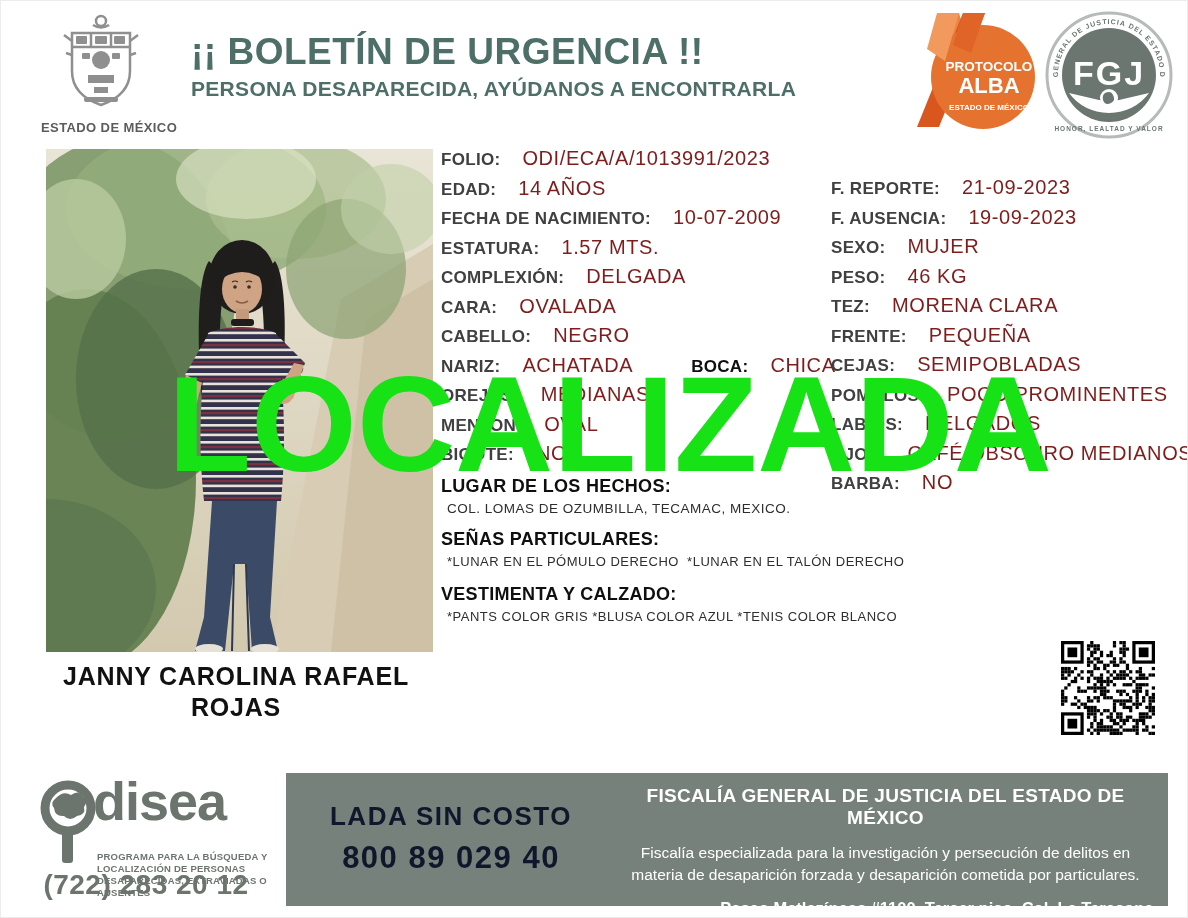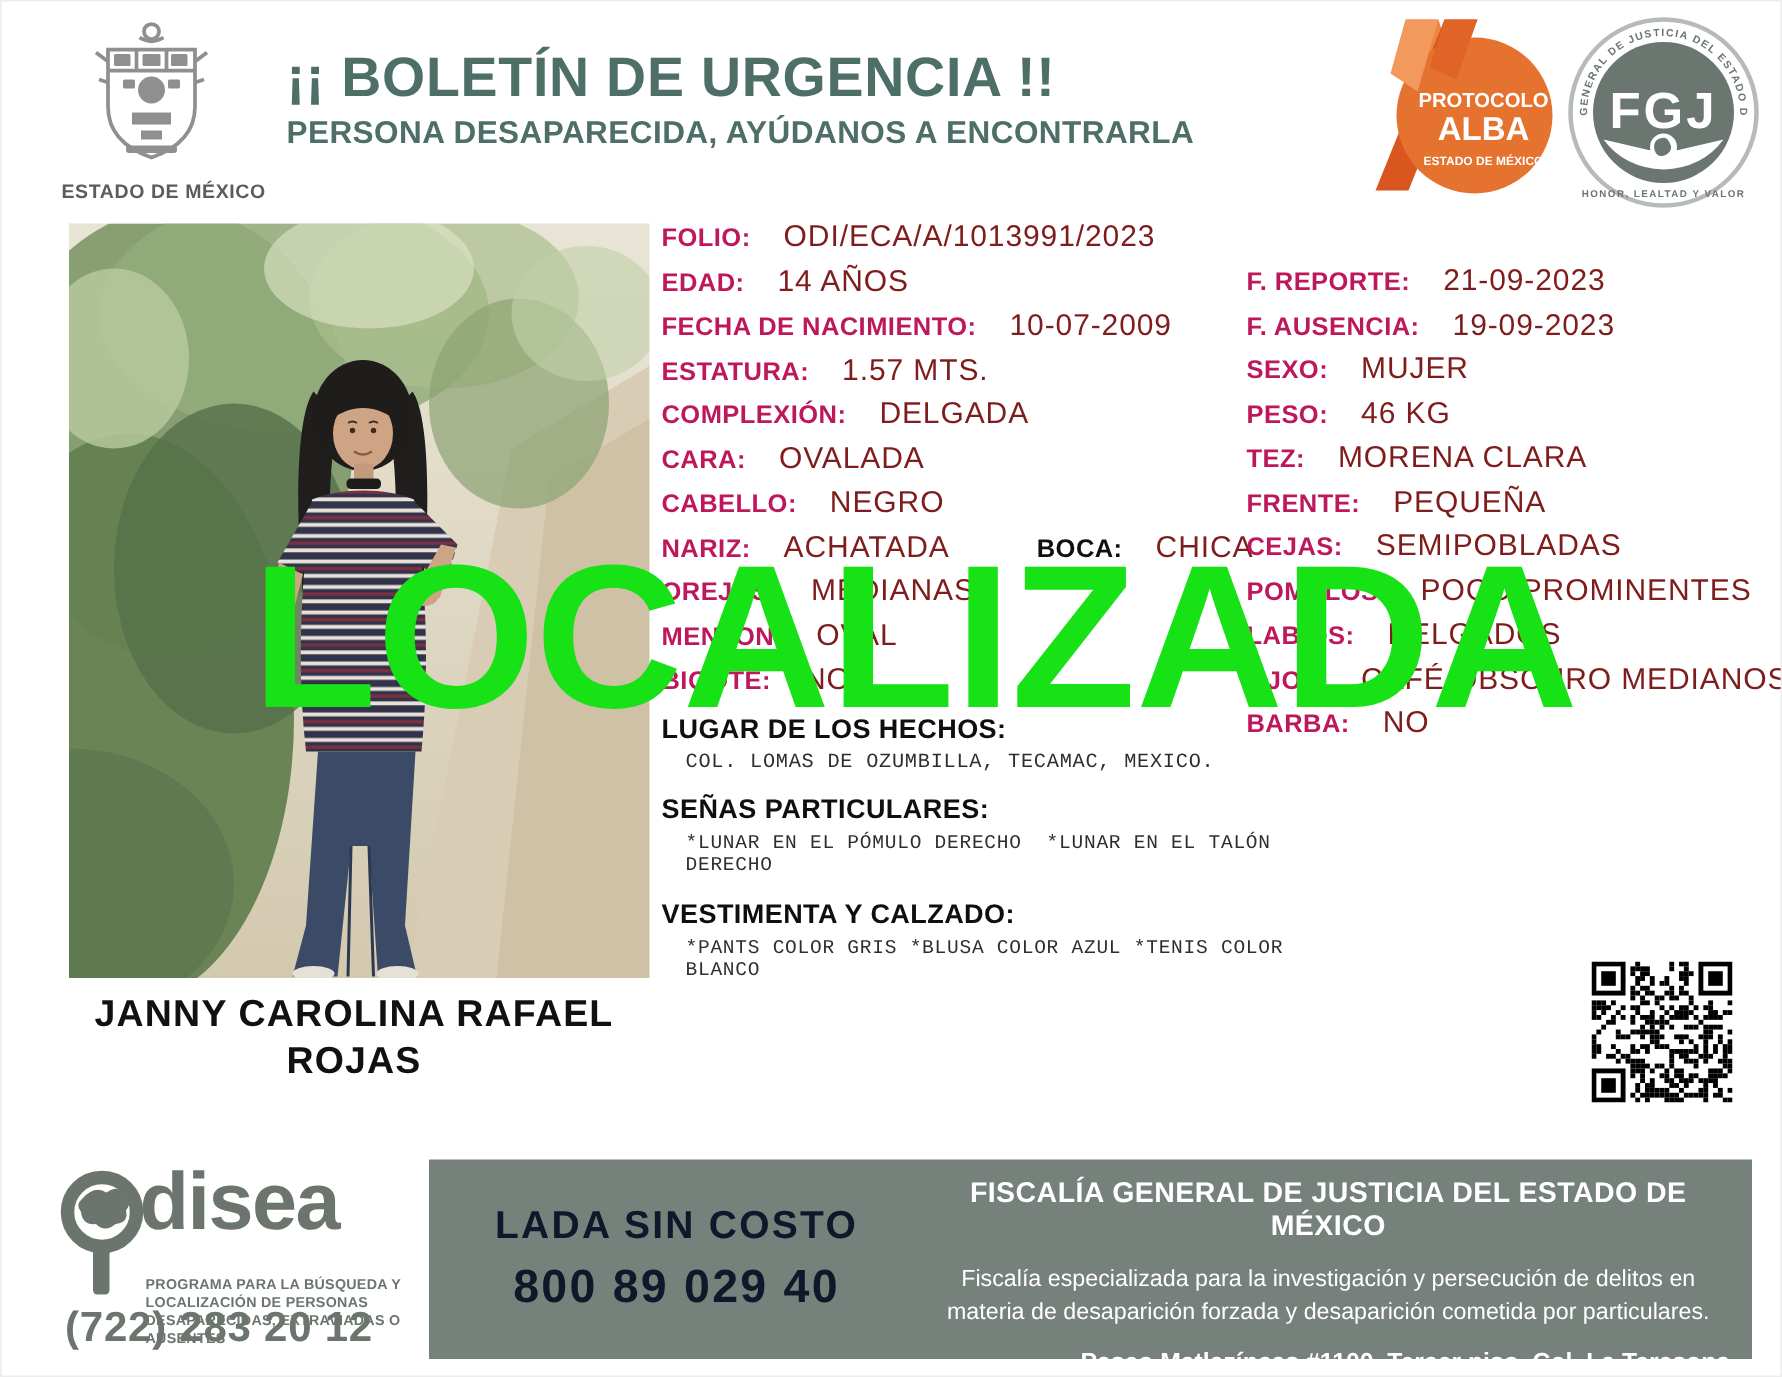--- a/index.html
+++ b/index.html
@@ -16,26 +16,26 @@
   .alba-logo{position:absolute;left:900px;top:8px;}
   .fgj-logo{position:absolute;left:1042px;top:8px;}
 
   
   .photo{position:absolute;left:45px;top:148px;width:387px;height:503px;overflow:hidden;background:#e7e3d4;}
 
   
   .fields-left{position:absolute;left:440px;top:146px;width:470px;}
   .fields-right{position:absolute;left:830px;top:175px;width:350px;}
   .frow{display:flex;align-items:baseline;height:29.5px;white-space:nowrap;}
-  .flabel{font-weight:bold;font-size:17px;color:#be185d;letter-spacing:.3px;}
+  .flabel{font-weight:bold;font-size:17px;color:#404040;letter-spacing:.3px;}
   .fvalue{font-size:20px;color:#7f1d1d;margin-left:22px;letter-spacing:.6px;}
   .flabel2{font-weight:bold;font-size:17px;color:#0f0f0f;margin-left:42px;letter-spacing:.3px;padding-left:16px;}
   .sec{margin-top:4px;}
   .sec-title{font-size:18px;font-weight:bold;color:#0f0f0f;letter-spacing:.3px;}
-  .sec-detail{font-size:13px;color:#2e2e2e;margin:4px 0 0 16px;letter-spacing:.5px;white-space:pre-wrap;font-family:Liberation Mono, monospace;}
+  .sec-detail{font-size:13px;color:#2e2e2e;margin:4px 0 0 6px;letter-spacing:.5px;white-space:pre-wrap;}
   .sec-gap1{margin-top:13px;}
   .sec-gap2{margin-top:15px;}
 
   
   .person-name{position:absolute;left:15px;top:660px;width:440px;text-align:center;
                font-size:25px;font-weight:bold;color:#111;letter-spacing:.8px;line-height:1.25;}
   .qr{position:absolute;left:1060px;top:636px;width:94px;height:102px;background:#fff;}
   .watermark{position:absolute;left:165px;top:360px;z-index:6;pointer-events:none;}
 
   

